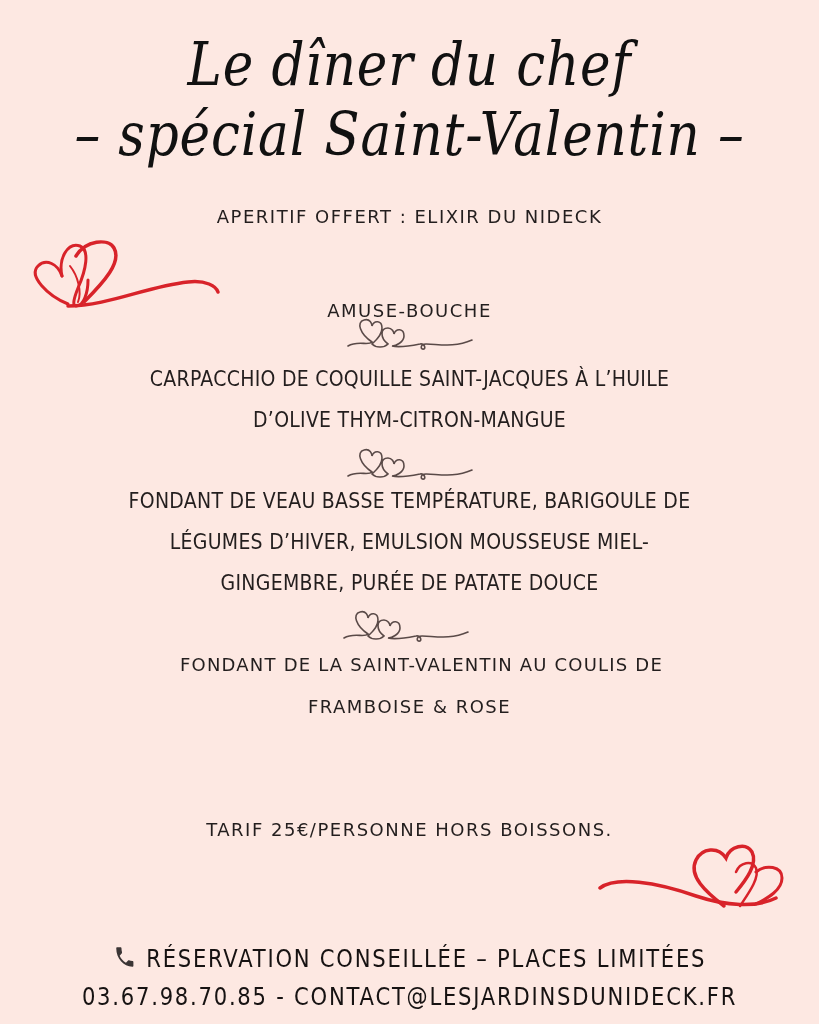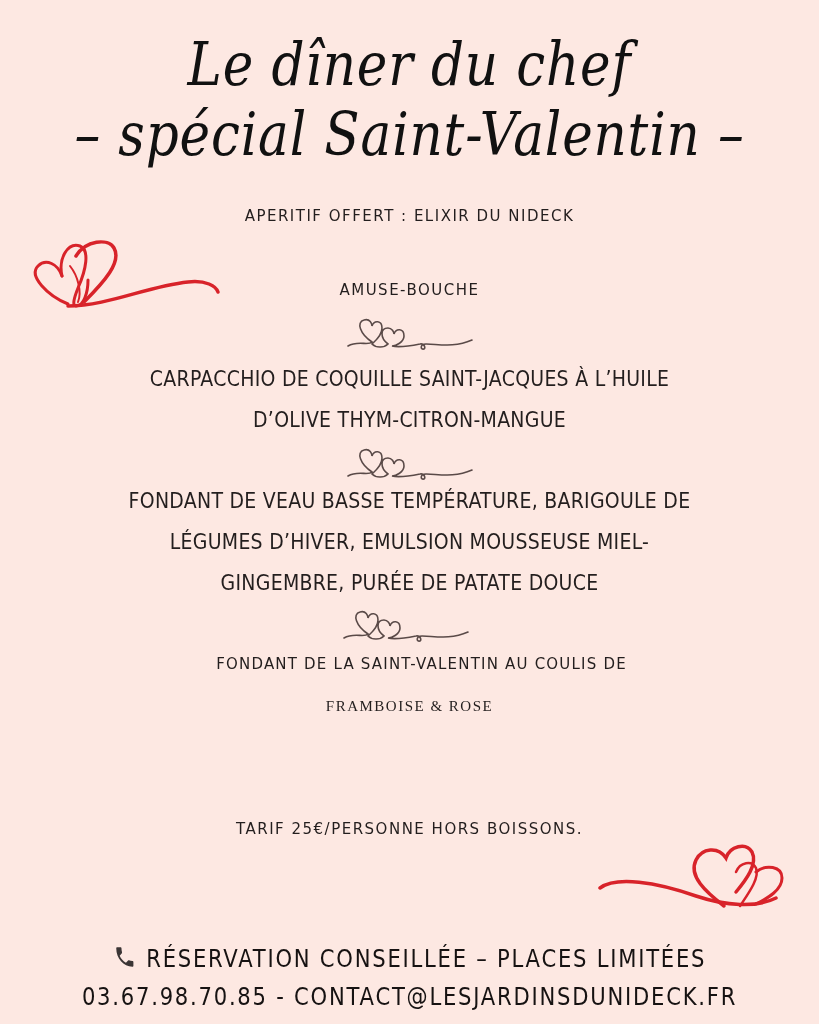--- a/index.html
+++ b/index.html
@@ -16,21 +16,21 @@
     font-style: italic;
     font-weight: normal;
     color: #111;
     letter-spacing: 1px;
     white-space: nowrap;
   }
   .t1 { top: 28px; font-size: 60px; line-height: 72px; transform: scaleX(0.86); }
   .t2 { top: 98px; font-size: 60px; line-height: 72px; transform: scaleX(0.86); }
   .line {
     font-family: "DejaVu Sans", sans-serif;
-    font-size: 15px;
+    font-size: 18px;
     letter-spacing: 1.5px;
     line-height: 41px;
     color: #231e1e;
     white-space: nowrap;
   }
   .line.cond { letter-spacing: 0.3px; font-size: 21px; transform: scaleX(0.9); }
   .divider { position: absolute; left: 344px; width: 132px; height: 36px; }
   .heart-ribbon { position: absolute; }
   .footer {
     font-family: "DejaVu Sans", sans-serif;
@@ -54,21 +54,21 @@
 <svg class="heart-ribbon" style="left:28px; top:236px;" width="195" height="80" viewBox="0 0 195 80">
   <g fill="none" stroke="#d8232a" stroke-linecap="round">
     <path d="M40 68 C 20 60, 0 40, 10 30 C 18 22, 30 28, 34 40" stroke-width="3"></path>
     <path d="M34 40 C 30 22, 40 6, 52 10 C 62 14, 58 34, 50 52 C 46 62, 44 70, 48 70 C 56 70, 60 56, 60 44" stroke-width="3"></path>
     <path d="M48 20 C 58 4, 80 2, 86 12 C 94 26, 76 46, 56 66" stroke-width="3.5"></path>
     <path d="M42 30 C 50 40, 54 56, 50 66" stroke-width="2"></path>
     <path d="M40 70 C 80 70, 120 50, 160 46 C 178 44, 188 50, 190 56" stroke-width="3.5"></path>
   </g>
 </svg>
 
-<div class="abs line" style="top:270px;">AMUSE-BOUCHE</div>
+<div class="abs line" style="top:290px;">AMUSE-BOUCHE</div>
 
 <svg class="divider" style="top:316px;" viewBox="0 0 132 36">
   <g fill="none" stroke="#5a4a48" stroke-width="1.6" stroke-linecap="round">
     <path d="M4 30 C 14 24, 24 30, 28 26 C 16 18, 12 6, 20 4 C 26 2, 28 8, 28 10 C 30 4, 38 4, 38 12 C 38 20, 30 26, 28 28 C 32 32, 40 32, 44 28 C 36 22, 36 12, 44 12 C 48 12, 50 16, 50 18 C 52 12, 60 12, 60 20 C 60 26, 52 30, 48 30 C 56 32, 66 30, 76 28 C 80 27, 82 32, 80 33 C 76 34, 76 28, 82 28 C 94 28, 110 32, 128 24"></path>
   </g>
 </svg>
 
 <div class="abs line cond" style="top:359px;">CARPACCHIO DE COQUILLE SAINT-JACQUES À L’HUILE</div>
 <div class="abs line cond" style="top:400px;">D’OLIVE THYM-CITRON-MANGUE</div>
 
@@ -82,21 +82,21 @@
 <div class="abs line cond" style="top:522px;">LÉGUMES D’HIVER, EMULSION MOUSSEUSE MIEL-</div>
 <div class="abs line cond" style="top:563px;">GINGEMBRE, PURÉE DE PATATE DOUCE</div>
 
 <svg class="divider" style="top:608px; left:340px;" viewBox="0 0 132 36">
   <g fill="none" stroke="#5a4a48" stroke-width="1.6" stroke-linecap="round">
     <path d="M4 30 C 14 24, 24 30, 28 26 C 16 18, 12 6, 20 4 C 26 2, 28 8, 28 10 C 30 4, 38 4, 38 12 C 38 20, 30 26, 28 28 C 32 32, 40 32, 44 28 C 36 22, 36 12, 44 12 C 48 12, 50 16, 50 18 C 52 12, 60 12, 60 20 C 60 26, 52 30, 48 30 C 56 32, 66 30, 76 28 C 80 27, 82 32, 80 33 C 76 34, 76 28, 82 28 C 94 28, 110 32, 128 24"></path>
   </g>
 </svg>
 
 <div class="abs line" style="top:644px; letter-spacing:1.2px;padding-left:12px;">FONDANT DE LA SAINT-VALENTIN AU COULIS DE</div>
-<div class="abs line" style="top:686px;font-family:Liberation Serif, serif;">FRAMBOISE &amp; ROSE</div>
+<div class="abs line" style="top:686px;">FRAMBOISE &amp; ROSE</div>
 
 <div class="abs line" style="top:809px;">TARIF 25€/PERSONNE HORS BOISSONS.</div>
 
 <svg class="heart-ribbon" style="left:596px; top:836px;" width="195" height="78" viewBox="0 0 195 78">
   <g fill="none" stroke="#d8232a" stroke-linecap="round">
     <path d="M4 52 C 20 40, 60 46, 100 60 C 130 70, 160 72, 180 62" stroke-width="3.5"></path>
     <path d="M128 70 C 110 56, 92 40, 100 24 C 106 12, 122 10, 130 22 C 134 10, 150 6, 156 16 C 162 28, 150 44, 140 56" stroke-width="3.5"></path>
     <path d="M140 36 C 144 26, 156 24, 160 32 C 164 42, 152 58, 144 70" stroke-width="2.5"></path>
     <path d="M160 36 C 170 28, 186 30, 186 42 C 186 54, 172 62, 160 68" stroke-width="3"></path>
   </g>

